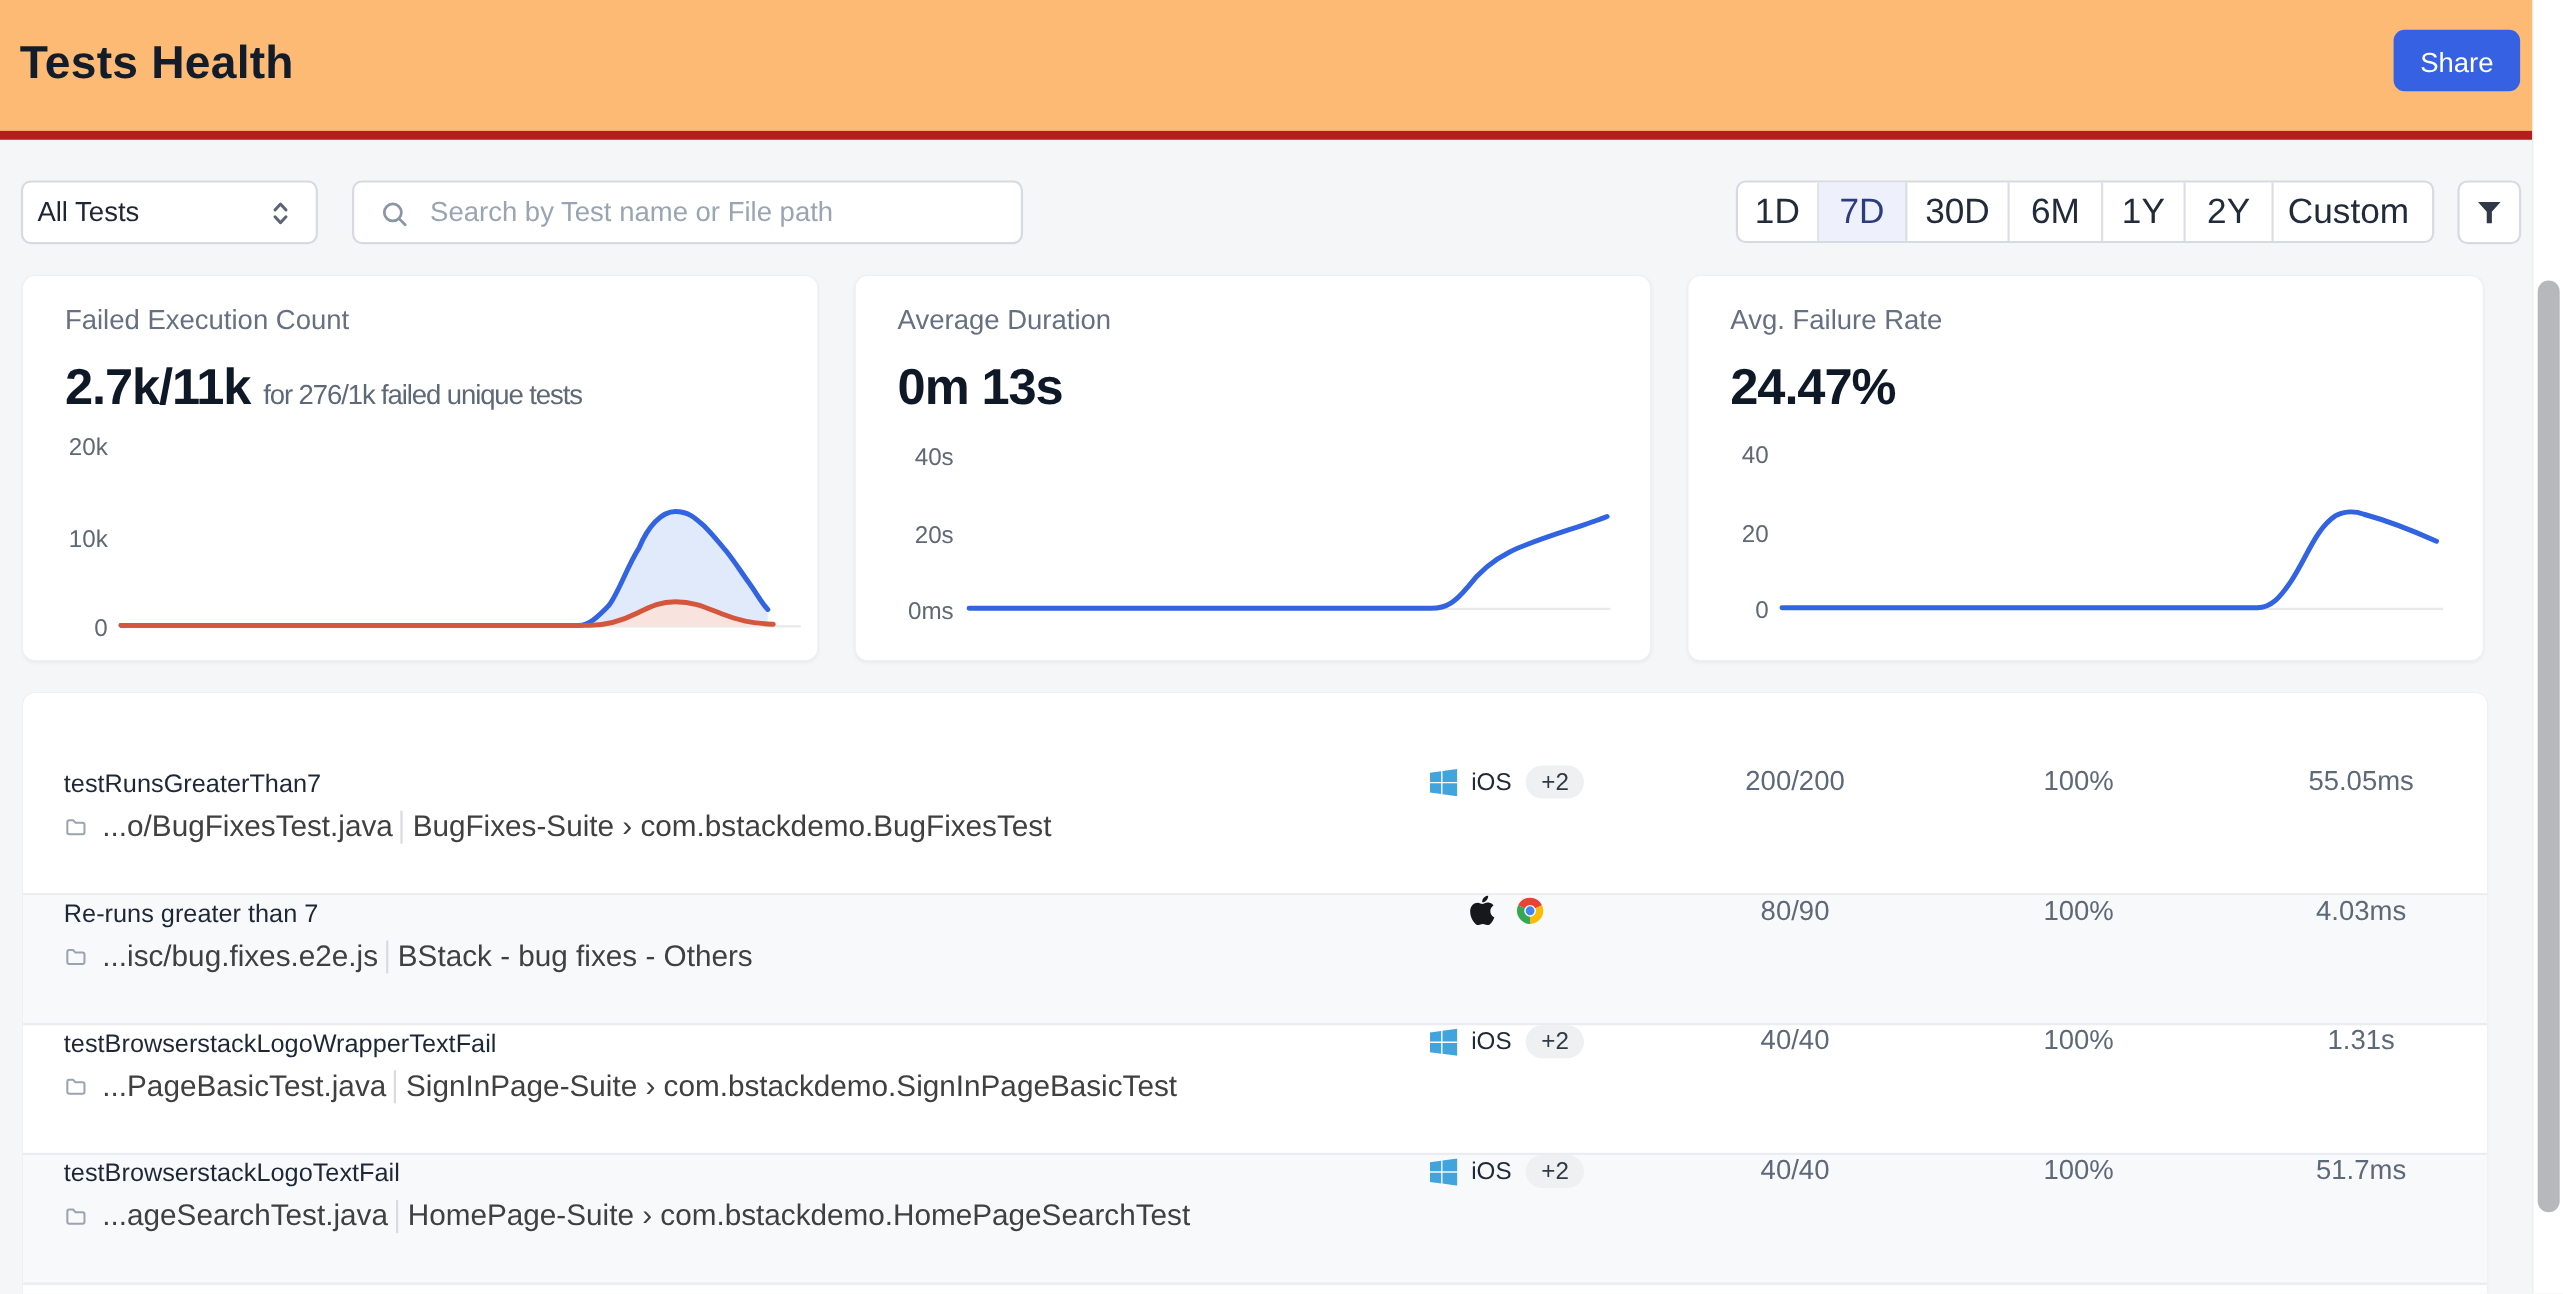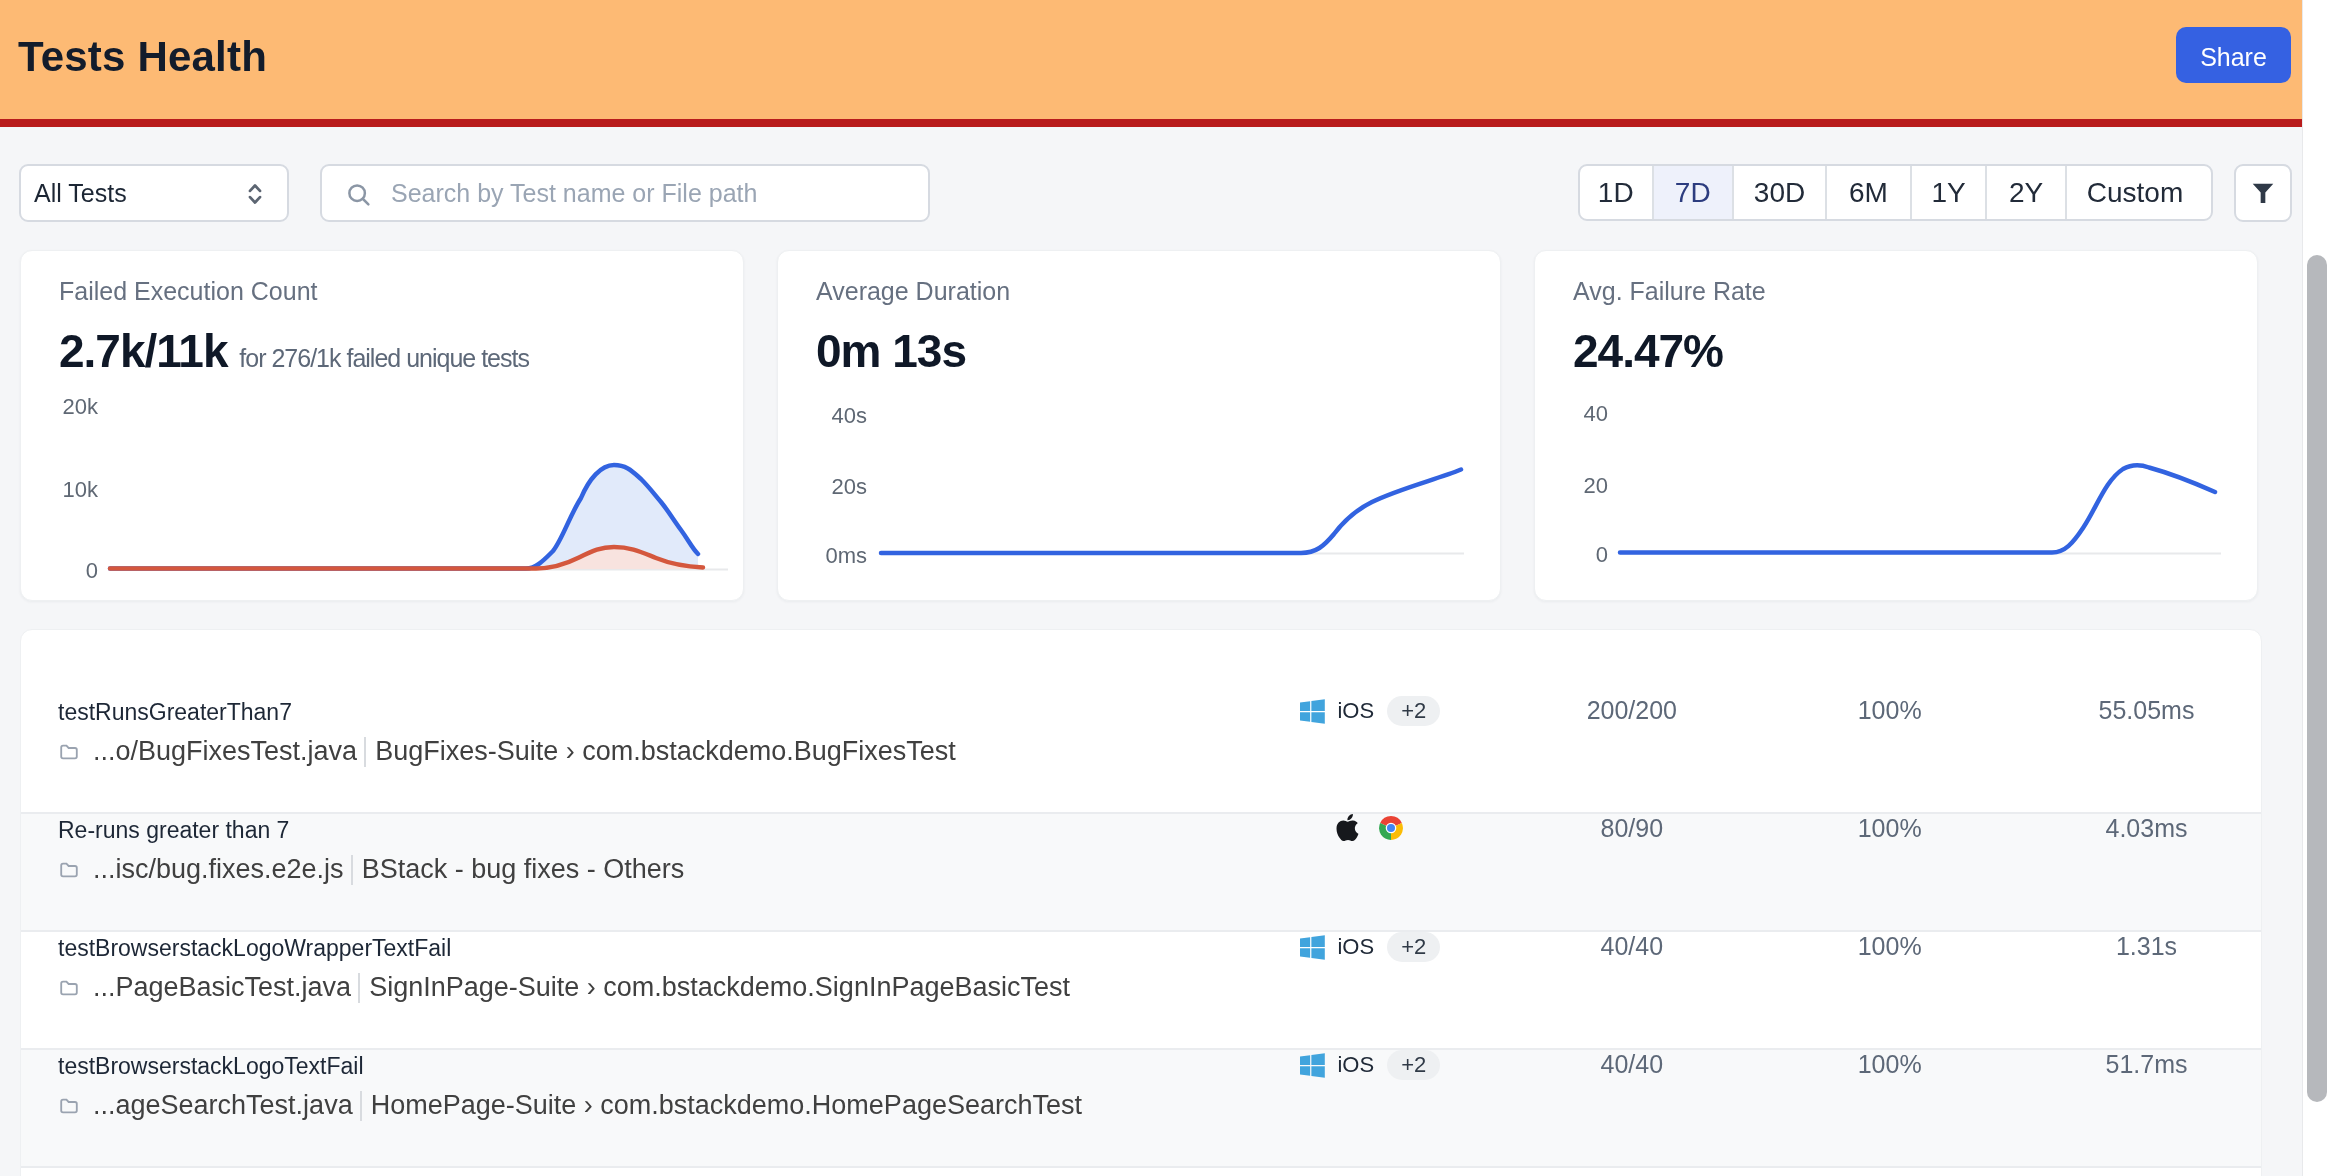--- a/index.html
+++ b/index.html
@@ -13,21 +13,21 @@
 
 
 .select { position:absolute; left:19px; top:164px; width:270px; height:58px; background:#fff; border:2px solid #d6dae1; border-radius:9px; }
 .select .lbl { position:absolute; left:13px; top:0; height:54px; display:flex; align-items:center; font-size:25px; color:#1c2634; }
 .select svg { position:absolute; right:17px; top:13px; }
 .search { position:absolute; left:320px; top:164px; width:610px; height:58px; background:#fff; border:2px solid #d6dae1; border-radius:9px; }
 .search .ph { position:absolute; left:69px; top:0; height:54px; display:flex; align-items:center; font-size:25px; color:#9aa5b4; }
 .search svg { position:absolute; left:22px; top:14px; }
 
 .seg { position:absolute; left:1578px; top:164px; width:635px; height:57px; background:#fff; border:2px solid #d6dae1; border-radius:9px; display:flex; overflow:hidden; }
-.seg > div { display:flex; align-items:center; justify-content:center; font-size:28px; color:#222b39; border-right:2px solid #dce0e5; }
+.seg > div { display:flex; align-items:center; justify-content:center; font-size:32px; color:#222b39; border-right:2px solid #dce0e5; }
 .seg > div:last-child { border-right:none; }
 .seg .sel { background:#eef1fb; color:#2c3c7f; }
 .filter-btn { position:absolute; left:2234px; top:164px; width:58px; height:58px; background:#fff; border:2px solid #d6dae1; border-radius:9px; display:flex; align-items:center; justify-content:center; }
 
 
 .card { position:absolute; top:250px; width:724px; height:351px; background:#fff; border-radius:12px; border:1px solid #eef0f2; box-shadow:0 1px 3px rgba(20,30,50,0.05); }
 .card .clabel { position:absolute; left:38px; top:28px; font-size:25px; color:#667080; line-height:1; }
 .card .bignum { position:absolute; left:38px; top:77px; font-size:46px; font-weight:700; color:#0f1827; line-height:1; letter-spacing:-1px; }
 .card .bigsub { font-size:25px; font-weight:400; color:#5d6878; }
 .card svg.chart { position:absolute; left:0; top:0; }

